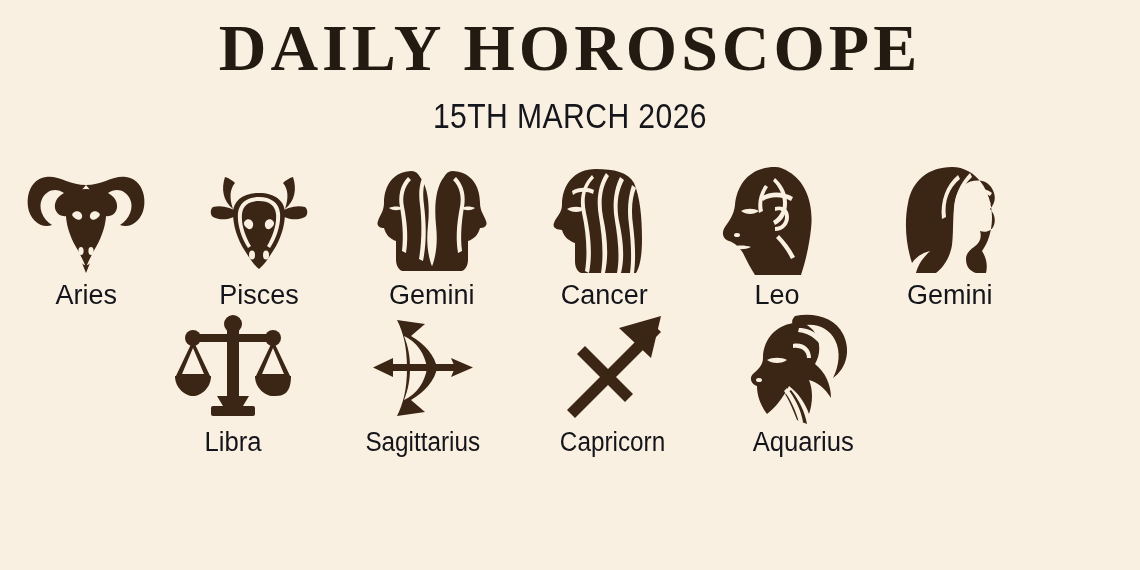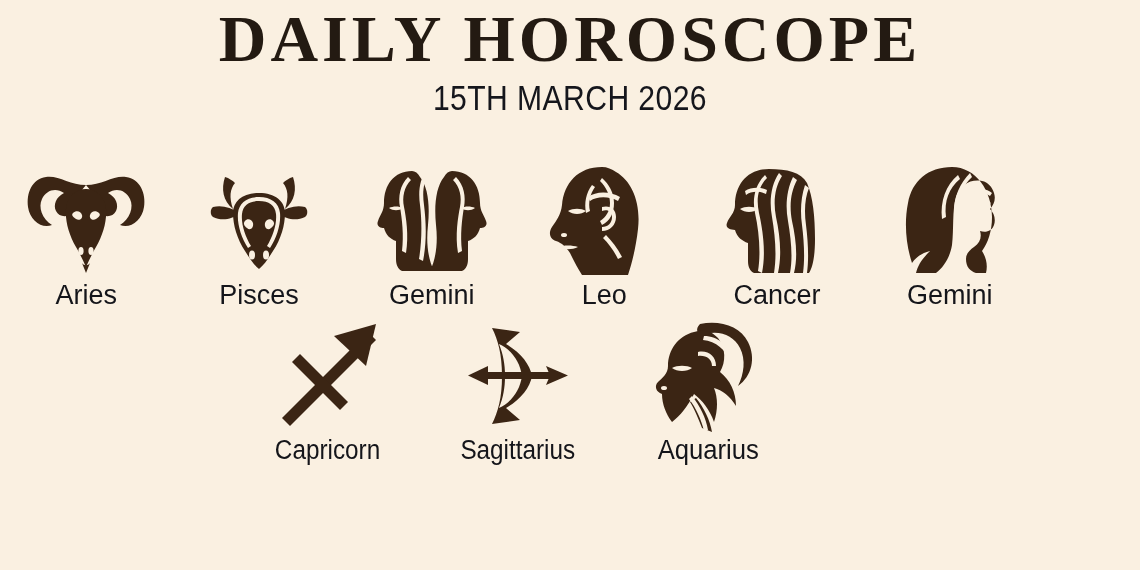--- a/index.html
+++ b/index.html
@@ -24,21 +24,21 @@
 
   
   .header {
     position: absolute;
     top: 0;
     left: 0;
     width: 1140px;
     text-align: center;
   }
   .title {
-    margin: 0;
+    margin: 9px;
     padding-top: 5px;
     font-family: "Liberation Serif", "DejaVu Serif", serif;
     font-size: 66px;
     line-height: 68px;
     font-weight: 700;
     letter-spacing: 4px;
     color: #231a12;
     white-space: nowrap;
   }
   .subtitle {
@@ -55,21 +55,21 @@
   }
 
   
   .grid {
     position: absolute;
     top: 163px;
     left: 0;
     width: 1036px;
     display: flex;
     flex-direction: column;
-    row-gap: 8px;
+    row-gap: 0;
   }
   .row {
     display: flex;
     flex-direction: row;
     justify-content: center;
     align-items: flex-end;
     column-gap: 0px;
   }
   .sign {
     width: 190px;
@@ -176,20 +176,39 @@
             </g>
           </svg>
         </span>
         <span class="label">Gemini</span>
       </div>
 
       <div class="sign">
         <span class="icon">
           <svg viewBox="0 0 120 115" xmlns="http://www.w3.org/2000/svg">
             <g fill="#3b2514">
+              <path d="M52 6 C30 6 18 22 18 42 C18 50 12 54 10 60 C8 65 13 67 18 67 C20 74 25 78 31 80 L31 98 C31 104 33 108 37 110 L92 110 C96 104 98 92 98 76 C98 54 96 34 90 20 C84 9 70 6 52 6 Z"></path>
+            </g>
+            <g fill="#faf0e1">
+              <path d="M48 12 C38 22 35 36 38 50 C42 68 44 90 41 108 L45 110 C49 90 46 68 42 50 C39 36 41 24 50 15 Z"></path>
+              <path d="M62 10 C54 22 52 38 55 54 C58 72 60 92 57 110 L61 110 C65 92 63 72 59 54 C56 38 58 24 65 13 Z"></path>
+              <path d="M76 14 C70 26 68 42 71 58 C74 76 76 94 73 110 L77 110 C81 94 79 76 75 58 C72 42 74 28 80 17 Z"></path>
+              <path d="M88 22 C84 34 83 48 85 62 C87 78 88 96 86 110 L90 110 C92 96 91 78 89 62 C87 48 88 34 92 25 Z"></path>
+              <path d="M23 46 C28 43 36 43 41 46 C36 50 28 50 23 46 Z"></path>
+              <path d="M28 28 C34 24 44 24 50 27 L49 31 C43 28 34 28 29 32 Z"></path>
+            </g>
+          </svg>
+        </span>
+        <span class="label">Cancer</span>
+      </div>
+
+      <div class="sign">
+        <span class="icon">
+          <svg viewBox="0 0 120 115" xmlns="http://www.w3.org/2000/svg">
+            <g fill="#3b2514">
               <path d="M58 4 C34 4 20 20 18 42 C17 52 12 58 8 64 C4 70 6 76 12 78 C18 80 22 84 26 90 C30 98 34 106 38 112 L84 112 C88 100 92 84 94 66 C97 40 88 18 72 9 C68 6 63 4 58 4 Z"></path>
             </g>
             <g fill="#faf0e1">
               <path d="M48 22 C42 30 40 40 42 50 L46 48 C44 40 46 31 51 24 Z"></path>
               <path d="M56 18 C62 24 66 32 66 40 C66 48 62 54 56 58 L58 62 C66 58 70 50 70 40 C70 30 65 21 58 15 Z"></path>
               <path d="M24 48 C29 45 37 45 42 48 C37 52 29 52 24 48 Z"></path>
               <path d="M44 34 C52 28 66 28 76 34 L74 38 C65 33 53 33 46 38 Z"></path>
               <path d="M58 44 C66 42 72 46 72 54 C72 62 66 68 58 68 L58 64 C64 64 68 60 68 54 C68 49 64 46 58 48 Z"></path>
               <path d="M62 72 C68 78 74 86 78 94 L74 96 C70 88 65 81 59 75 Z"></path>
               <ellipse cx="20" cy="72" rx="3" ry="2"></ellipse>
@@ -197,83 +216,84 @@
             </g>
           </svg>
         </span>
         <span class="label">Leo</span>
       </div>
 
       <div class="sign">
         <span class="icon">
           <svg viewBox="0 0 120 115" xmlns="http://www.w3.org/2000/svg">
             <g fill="#3b2514">
-              <path d="M52 6 C30 6 18 22 18 42 C18 50 12 54 10 60 C8 65 13 67 18 67 C20 74 25 78 31 80 L31 98 C31 104 33 108 37 110 L92 110 C96 104 98 92 98 76 C98 54 96 34 90 20 C84 9 70 6 52 6 Z"></path>
-            </g>
-            <g fill="#faf0e1">
-              <path d="M48 12 C38 22 35 36 38 50 C42 68 44 90 41 108 L45 110 C49 90 46 68 42 50 C39 36 41 24 50 15 Z"></path>
-              <path d="M62 10 C54 22 52 38 55 54 C58 72 60 92 57 110 L61 110 C65 92 63 72 59 54 C56 38 58 24 65 13 Z"></path>
-              <path d="M76 14 C70 26 68 42 71 58 C74 76 76 94 73 110 L77 110 C81 94 79 76 75 58 C72 42 74 28 80 17 Z"></path>
-              <path d="M88 22 C84 34 83 48 85 62 C87 78 88 96 86 110 L90 110 C92 96 91 78 89 62 C87 48 88 34 92 25 Z"></path>
-              <path d="M23 46 C28 43 36 43 41 46 C36 50 28 50 23 46 Z"></path>
-              <path d="M28 28 C34 24 44 24 50 27 L49 31 C43 28 34 28 29 32 Z"></path>
-            </g>
-          </svg>
-        </span>
-        <span class="label">Cancer</span>
-      </div>
-
-      <div class="sign">
-        <span class="icon">
-          <svg viewBox="0 0 120 115" xmlns="http://www.w3.org/2000/svg">
-            <g fill="#3b2514">
               <path d="M62 4 C38 4 22 18 18 40 C14 60 16 82 22 100 C26 94 32 90 40 88 C32 96 28 102 26 110 L46 110 C54 104 60 94 62 82 C64 66 62 48 66 34 C70 22 80 16 92 18 C98 19 102 24 104 30 C106 36 104 42 100 46 C104 50 106 56 104 62 C102 68 96 70 90 68 C92 74 90 80 84 84 C80 87 76 90 76 96 C76 104 80 108 86 110 L96 110 C98 102 96 94 92 88 C98 80 102 68 102 54 C102 28 86 4 62 4 Z"></path>
             </g>
             <g fill="#faf0e1">
               <path d="M68 12 C56 22 50 38 52 56 L56 54 C54 38 59 25 70 16 Z"></path>
               <path d="M80 10 C70 20 64 34 64 48 L68 48 C68 34 73 22 82 14 Z"></path>
               <path d="M82 40 C88 37 96 37 101 40 C96 44 88 44 82 40 Z"></path>
               <path d="M84 28 C90 25 98 26 102 30 L100 33 C96 30 90 29 85 31 Z"></path>
             </g>
           </svg>
         </span>
         <span class="label">Gemini</span>
       </div>
 
     </div>
 
     <div class="row row-2">
 
-
-
-      <div class="sign narrow">
-        <span class="icon">
-          <svg viewBox="0 0 120 115" xmlns="http://www.w3.org/2000/svg">
-            <g fill="#3b2514">
-              <path d="M14 100 L100 14 L108 22 L22 108 Z"></path>
-              <path d="M108 6 L66 18 L98 48 Z"></path>
-              <path d="M24 44 L32 36 L80 84 L72 92 Z"></path>
-            </g>
-          </svg>
-        </span>
-        <span class="label">Capricorn</span>
-      </div>
+      <div class="sign">
+        <span class="icon">
+          <svg viewBox="0 0 120 115" xmlns="http://www.w3.org/2000/svg">
+            <g fill="#3b2514">
+              <circle cx="60" cy="14" r="9"></circle>
+              <rect x="54" y="18" width="12" height="72"></rect>
+              <rect x="16" y="24" width="88" height="8" rx="4"></rect>
+              <circle cx="20" cy="28" r="8"></circle>
+              <circle cx="100" cy="28" r="8"></circle>
+              <path d="M20 30 L2 68 L38 68 Z M20 38 L9 64 L31 64 Z" fill-rule="evenodd"></path>
+              <path d="M100 30 L82 68 L118 68 Z M100 38 L89 64 L111 64 Z" fill-rule="evenodd"></path>
+              <path d="M2 66 C2 78 12 86 20 86 C28 86 38 78 38 66 Z"></path>
+              <path d="M82 66 C82 78 92 86 100 86 C108 86 118 86 118 66 Z"></path>
+              <path d="M44 86 L76 86 L70 96 L50 96 Z"></path>
+              <rect x="38" y="96" width="44" height="10" rx="2"></rect>
+            </g>
+          </svg>
+        </span>
+        <span class="label">Libra</span>
+      </div>
+
 
       <div class="sign narrow">
         <span class="icon">
           <svg viewBox="0 0 120 115" xmlns="http://www.w3.org/2000/svg">
             <g fill="#3b2514">
               <path d="M34 10 L62 14 L48 26 C62 34 72 46 74 58 C72 70 62 82 48 90 L62 102 L34 106 C40 94 44 80 44 58 C44 36 40 22 34 10 Z M41 26 C45 36 47 46 47 58 C47 70 45 80 41 90 C54 84 62 72 64 58 C62 44 54 32 41 26 Z" fill-rule="evenodd"></path>
               <rect x="22" y="54" width="72" height="7"></rect>
               <path d="M10 57.5 L30 48 L30 67 Z"></path>
               <path d="M110 57.5 L88 48 L92 57.5 L88 67 Z"></path>
             </g>
           </svg>
         </span>
         <span class="label">Sagittarius</span>
+      </div>
+
+      <div class="sign narrow">
+        <span class="icon">
+          <svg viewBox="0 0 120 115" xmlns="http://www.w3.org/2000/svg">
+            <g fill="#3b2514">
+              <path d="M14 100 L100 14 L108 22 L22 108 Z"></path>
+              <path d="M108 6 L66 18 L98 48 Z"></path>
+              <path d="M24 44 L32 36 L80 84 L72 92 Z"></path>
+            </g>
+          </svg>
+        </span>
+        <span class="label">Capricorn</span>
       </div>
 
       <div class="sign">
         <span class="icon">
           <svg viewBox="0 0 120 115" xmlns="http://www.w3.org/2000/svg">
             <g fill="#3b2514">
               <path d="M52 6 C72 2 92 8 100 24 C108 40 104 58 90 68 C96 56 98 42 92 30 C86 18 72 12 58 16 C50 18 46 12 52 6 Z"></path>
               <path d="M46 14 C30 18 20 32 20 48 C20 56 14 60 10 64 C6 68 8 74 14 76 C14 86 18 96 24 104 C32 98 40 88 46 76 C54 82 62 92 66 104 C70 92 70 80 66 70 C74 72 82 78 88 88 C88 74 82 62 72 54 C78 44 78 30 70 20 C64 13 55 11 46 14 Z"></path>
               <path d="M48 80 C56 90 62 102 64 114 L54 110 C50 100 46 90 42 84 Z"></path>
             </g>

